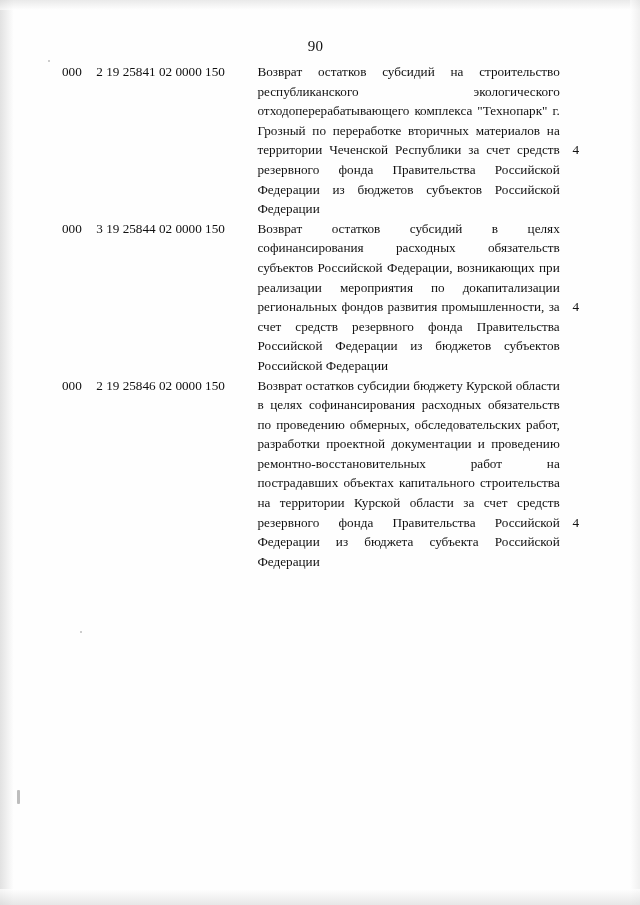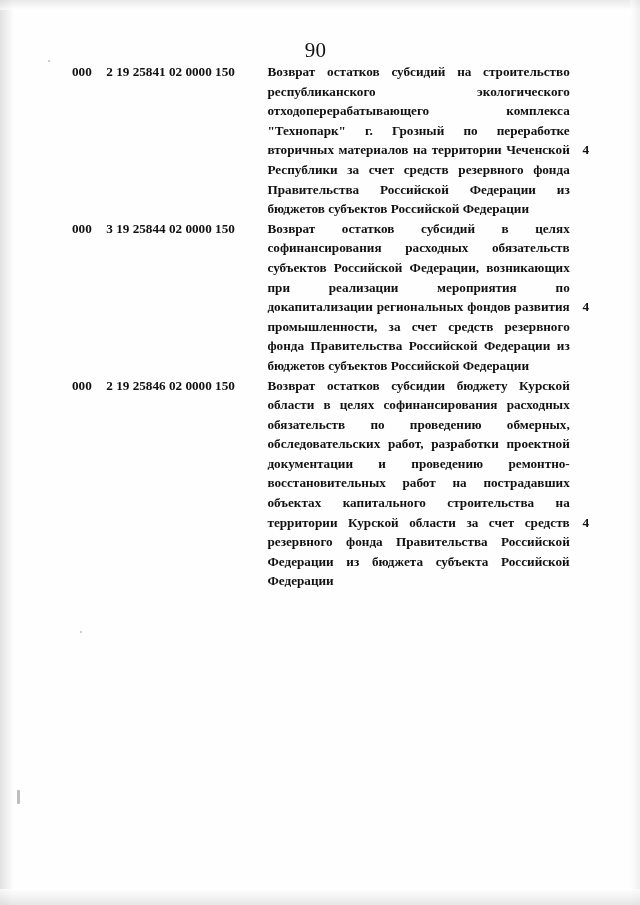--- a/index.html
+++ b/index.html
@@ -56,29 +56,28 @@
     position: absolute;
     background: #bdbdbd;
     border-radius: 50%;
   }
   .page-number {
     position: absolute;
     top: 38px;
     left: 0;
     width: 631px;
     text-align: center;
-    font-size: 21px;
+    font-size: 15px;
     letter-spacing: .3px;
   }
   .content {
     position: absolute;
     top: 62px;
-    left: 72px;
+    left: 62px;
     width: 530px;
-    font-weight: bold;
   }
   table.rows {
     border-collapse: collapse;
     width: 530px;
     table-layout: fixed;
   }
   table.rows td {
     vertical-align: top;
     padding: 0;
     font-size: 13.2px;

